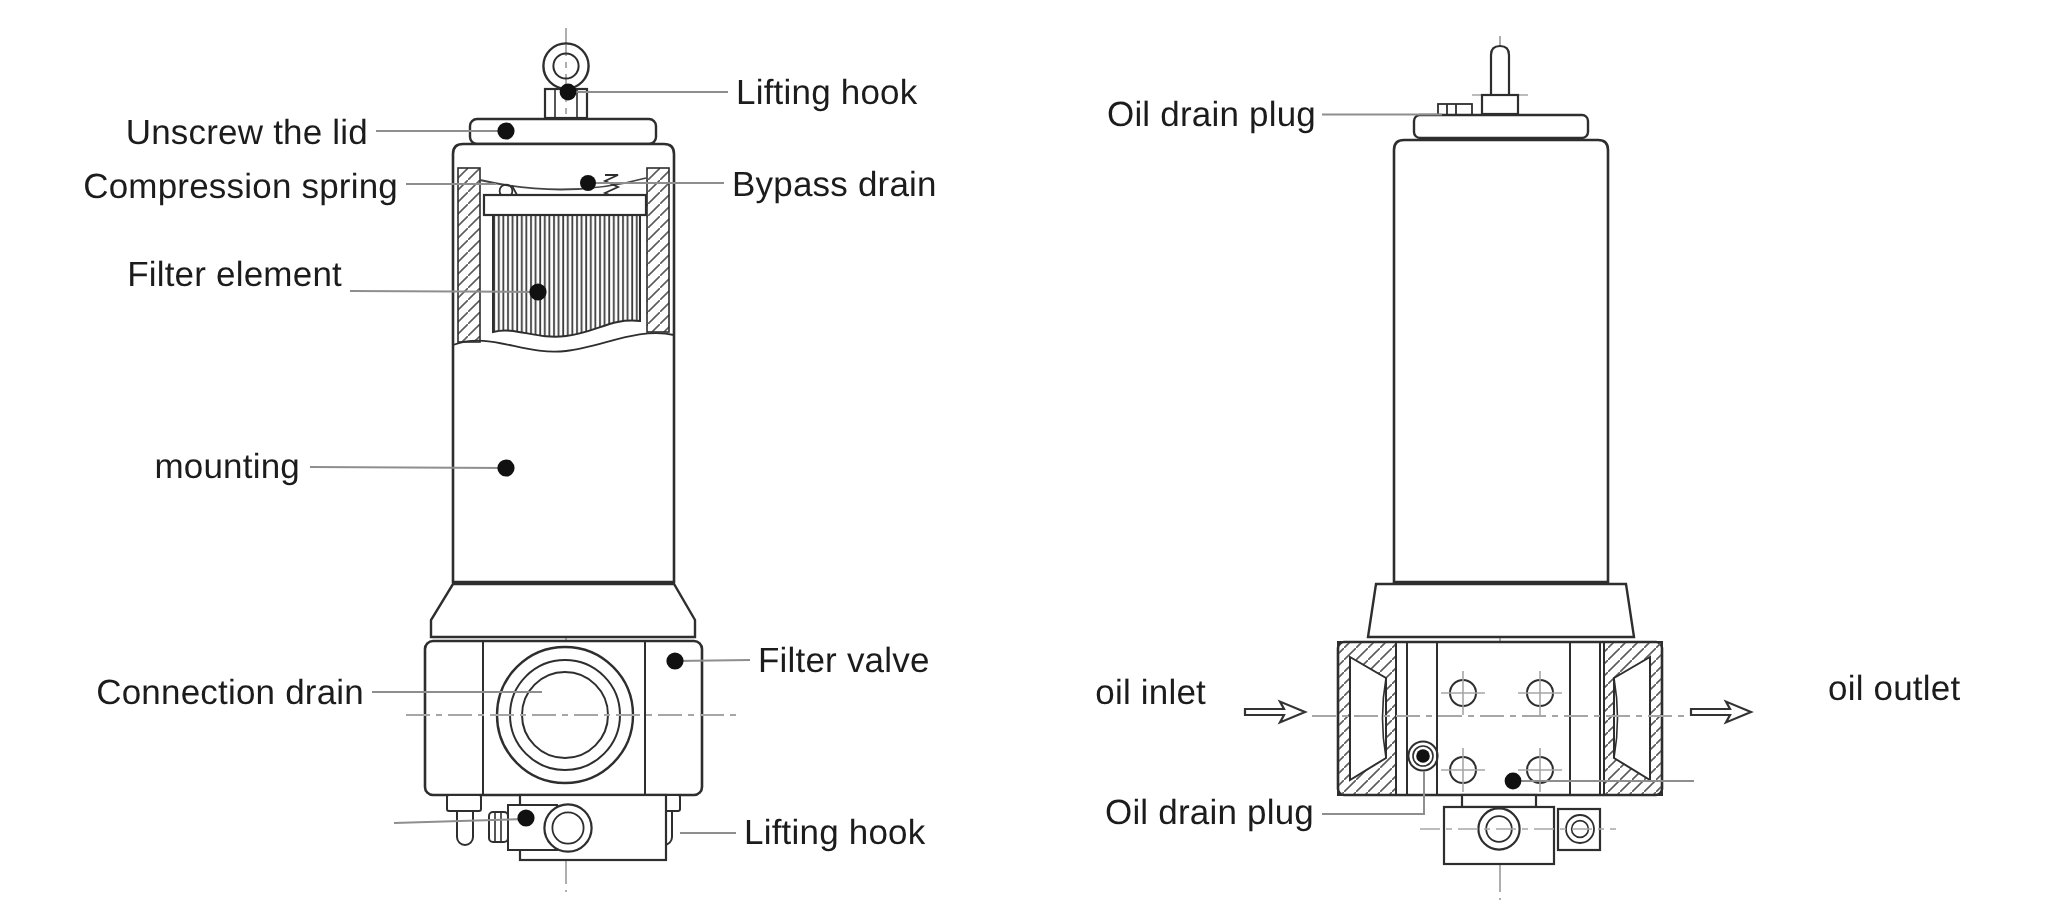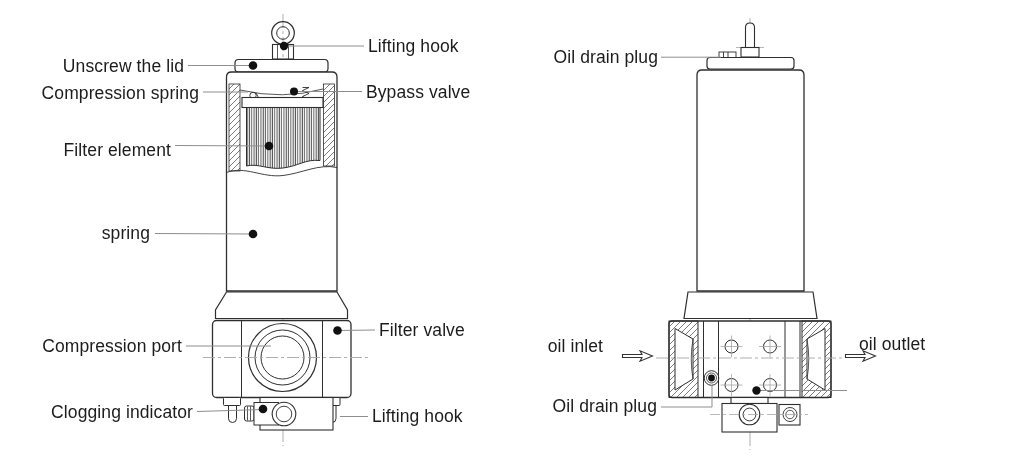--- a/index.html
+++ b/index.html
@@ -200,27 +200,26 @@
       <line x1="661" y1="57.2" x2="721" y2="57.2"></line>
       <polyline points="661,407 712,407 712,385.5" fill="none"></polyline>
       <line x1="760" y1="390.5" x2="847" y2="390.5"></line>
     </g>
     <circle cx="756.5" cy="390.5" r="4.2" fill="#111111" stroke="none"></circle>
   </g>
 </svg>
 
   <div class="lbl r" style="right:840px;top:56px">Unscrew the lid</div>
   <div class="lbl r" style="right:825px;top:83px">Compression spring</div>
-  <div class="lbl r" style="right:853px;top:140px">Filter element</div>
-  <div class="lbl r" style="right:874px;top:223px">spring</div>
-  <div class="lbl r" style="right:842px;top:336px">Compression port</div>
-  <div class="lbl r" style="right:831px;top:402px">Clogging indicator</div>
+  <div class="lbl r" style="right:853px;top:127px">Filter element</div>
+  <div class="lbl r" style="right:874px;top:223px">mounting</div>
+  <div class="lbl r" style="right:842px;top:336px">Connection drain</div>
   <div class="lbl" style="left:368px;top:36px">Lifting hook</div>
-  <div class="lbl" style="left:366px;top:82px">Bypass valve</div>
+  <div class="lbl" style="left:366px;top:82px">Bypass drain</div>
   <div class="lbl" style="left:379px;top:320px">Filter valve</div>
   <div class="lbl" style="left:372px;top:406px">Lifting hook</div>
 
   <div class="lbl r" style="right:366px;top:47px">Oil drain plug</div>
   <div class="lbl r" style="right:421px;top:336px">oil inlet</div>
   <div class="lbl r" style="right:367px;top:396px">Oil drain plug</div>
-  <div class="lbl" style="left:859px;top:334px">oil outlet</div>
+  <div class="lbl" style="left:914px;top:334px">oil outlet</div>
 
 </div>
 
 </body></html>

